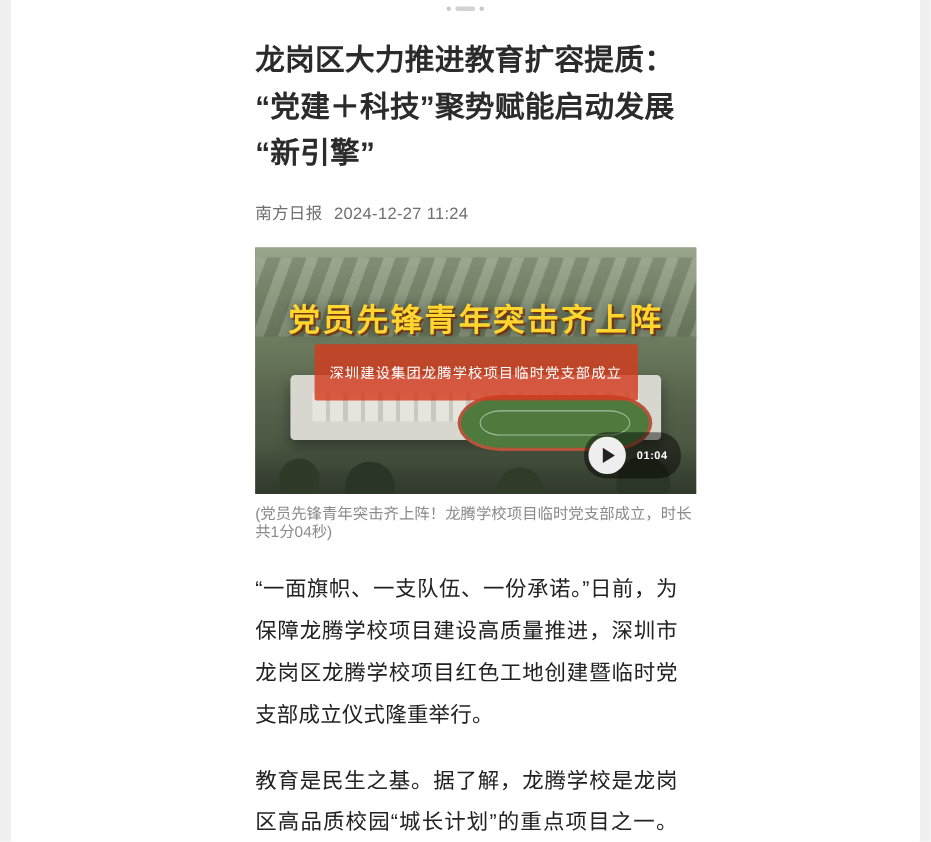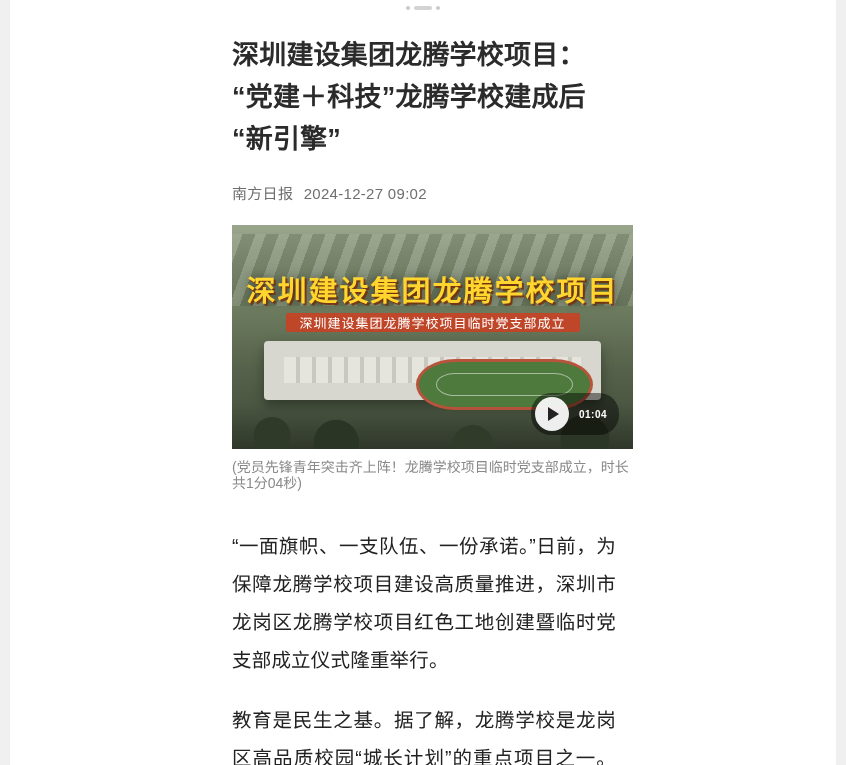--- a/index.html
+++ b/index.html
@@ -162,21 +162,21 @@
     color: #ffd52e;
     letter-spacing: 2px;
     text-shadow: 2px 2px 0 rgba(120,40,0,.75), 0 0 10px rgba(0,0,0,.5);
     font-family: "DejaVu Sans", "Liberation Sans", sans-serif;
   }
   .video .subbar {
     position: absolute;
     left: 50%;
     transform: translateX(-50%);
     top: 88px;
-    padding: 0 14px;
+    padding: 16px 14px;
     background: rgba(210, 60, 30, 0.82);
     color: #ffffff;
     font-size: 13px;
     letter-spacing: 1px;
     border-radius: 2px;
     white-space: nowrap;
   }
   .video .playbar {
     position: absolute;
     right: 14px;
@@ -217,57 +217,57 @@
   }
 
   .body-text p {
     margin: 22px 0 0 0;
     font-size: 19.5px;
     line-height: 38px;
     color: #222222;
     text-align: justify;
     letter-spacing: 0.2px;
   }
-  .body-text p.first { margin-top: 36px; }
+  .body-text p.first { margin-top: 26px; }
 </style>
 </head>
 <body>
 
 <div class="page">
 
   <div class="gutter left"></div>
   <div class="gutter right"></div>
 
   <div class="sheet">
 
     <div class="handle-bar">
       <span class="dot"></span>
       <span class="pill"></span>
       <span class="dot"></span>
     </div>
 
     <div class="content">
 
-      <h1 class="title">深圳建设集团龙腾学校项目：“党建＋科技”龙腾学校建成后“新引擎”</h1>
+      <h1 class="title">龙岗区大力推进教育扩容提质：“党建＋科技”聚势赋能启动发展“新引擎”</h1>
 
       <div class="meta">
         <span class="source">南方日报</span>
-        <span class="datetime">2024-12-27 09:02</span>
+        <span class="datetime">2024-12-27 11:24</span>
       </div>
 
       <div class="figure">
         <div class="video">
           <div class="sky"></div>
           <div class="fields"></div>
           <div class="ground"></div>
           <div class="campus"></div>
           <div class="track"></div>
           <div class="trees"></div>
 
-          <div class="headline">深圳建设集团龙腾学校项目</div>
+          <div class="headline">党员先锋青年突击齐上阵</div>
           <div class="subbar">深圳建设集团龙腾学校项目临时党支部成立</div>
 
           <div class="playbar">
             <div class="play-btn">
               <div class="tri"></div>
             </div>
             <div class="duration">01:04</div>
           </div>
         </div>
 

